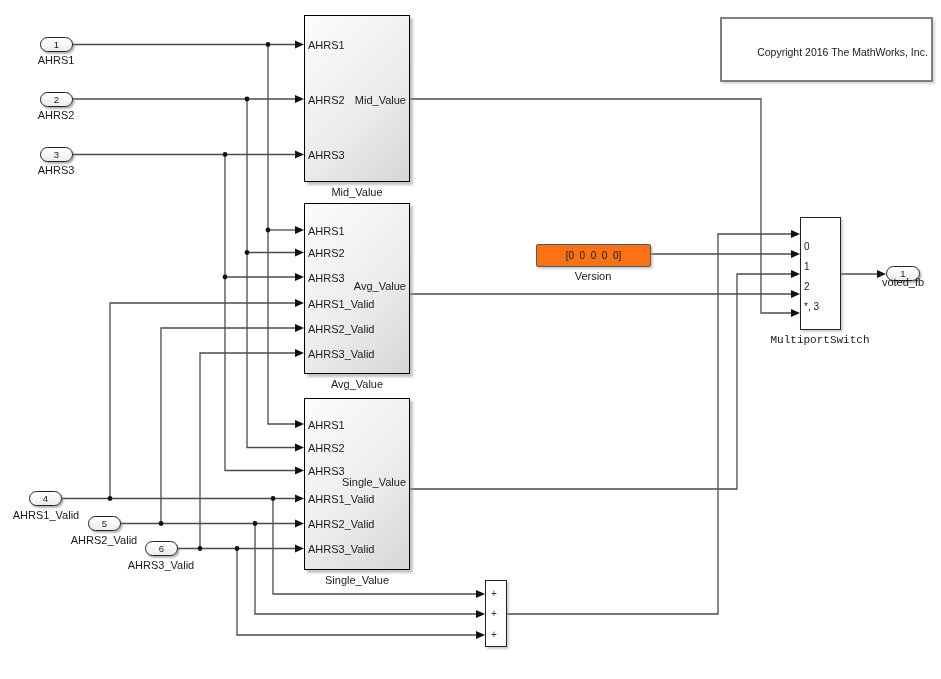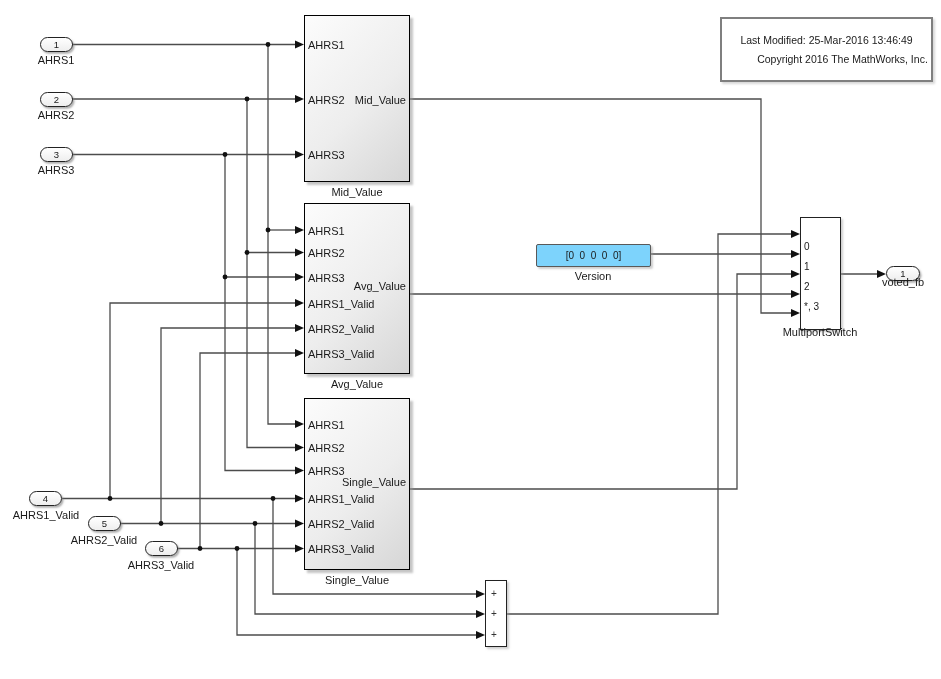--- a/index.html
+++ b/index.html
@@ -32,21 +32,21 @@
   .in-label{position:absolute;left:3px;font-size:11px;line-height:14px;white-space:nowrap;}
   .out-label{position:absolute;right:3px;font-size:11px;line-height:14px;white-space:nowrap;text-align:right;}
   .block-name{
     position:absolute;transform:translateX(-50%);white-space:nowrap;
     font-size:11px;line-height:12px;text-align:center;
   }
 
   
   .constant{
     position:absolute;left:536px;top:244px;width:115px;height:23px;box-sizing:border-box;
-    border:1.6px solid #595959;background:#7dd3fc;border-radius:2px;
+    border:1.6px solid #595959;background:#f97316;border-radius:2px;
     box-shadow:2px 2px 2px rgba(160,160,160,.5);
     display:flex;align-items:center;justify-content:center;
     font-size:10px;white-space:pre;
   }
 
   
   .mswitch{
     position:absolute;left:800px;top:217px;width:41px;height:113px;box-sizing:border-box;
     border:1.5px solid #222;background:#ffffff;
     box-shadow:2px 2px 2px rgba(160,160,160,.5);
@@ -232,32 +232,31 @@
     <span>[0  0  0  0  0]</span>
   </div>
   <div class="block-name" style="left:593px;top:270px;">Version</div>
 
   <div class="mswitch">
     <div class="msw-lbl" style="top:23px;">0</div>
     <div class="msw-lbl" style="top:43px;">1</div>
     <div class="msw-lbl" style="top:63px;">2</div>
     <div class="msw-lbl" style="top:83px;">*, 3</div>
   </div>
-  <div class="block-name" style="left:820px;top:326px;">MultiportSwitch</div>
+  <div class="block-name" style="left:820px;top:334px;font-family:Liberation Mono, monospace;">MultiportSwitch</div>
 
   <div class="sum">
     <div class="sum-sign" style="top:8px;">+</div>
     <div class="sum-sign" style="top:28px;">+</div>
     <div class="sum-sign" style="top:49px;">+</div>
   </div>
   <div class="block-name" style="left:496px;top:686px;">Sum</div>
 
   <div class="port-oval" style="left:886px;top:266px;width:34px;">
       <span>1</span>
     </div>
   <div class="port-label" style="left:903px;top:276px;">voted_fb</div>
 
   <div class="annotation">
-    <div>Last Modified: 25-Mar-2016 13:46:49</div>
     <div class="copyright">Copyright 2016 The MathWorks, Inc.</div>
   </div>
 
 </div>
 
 </body></html>

